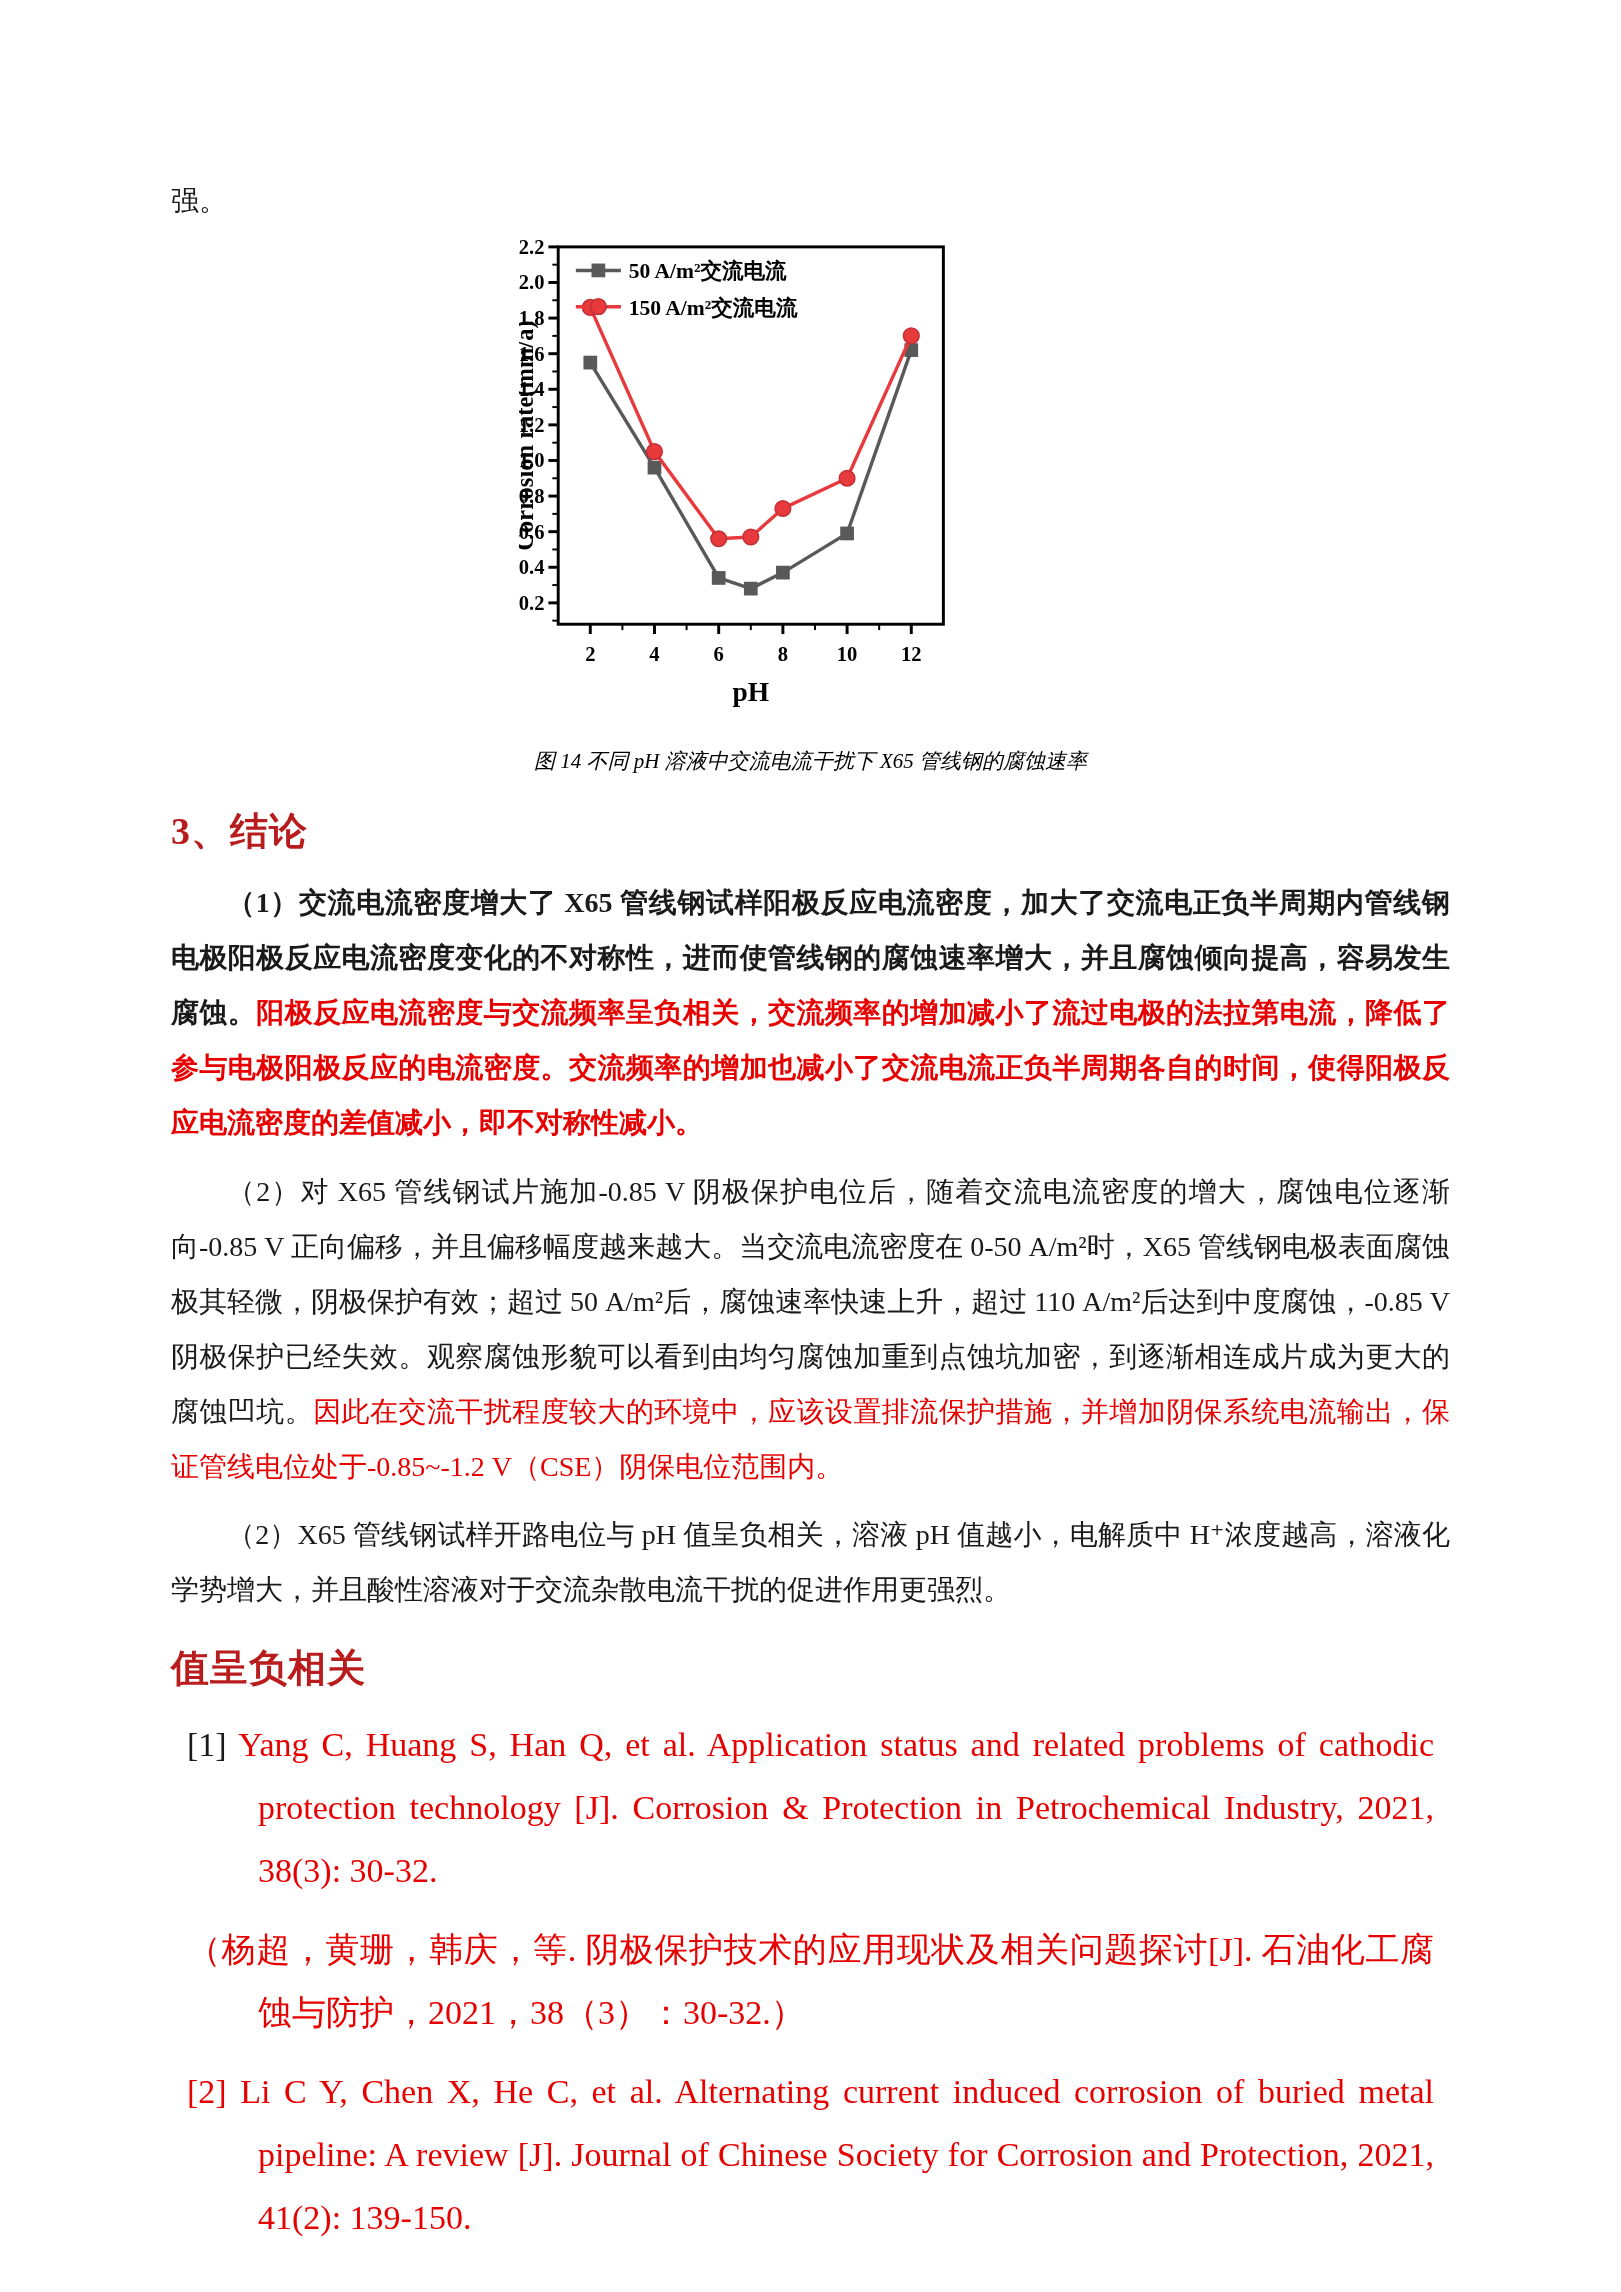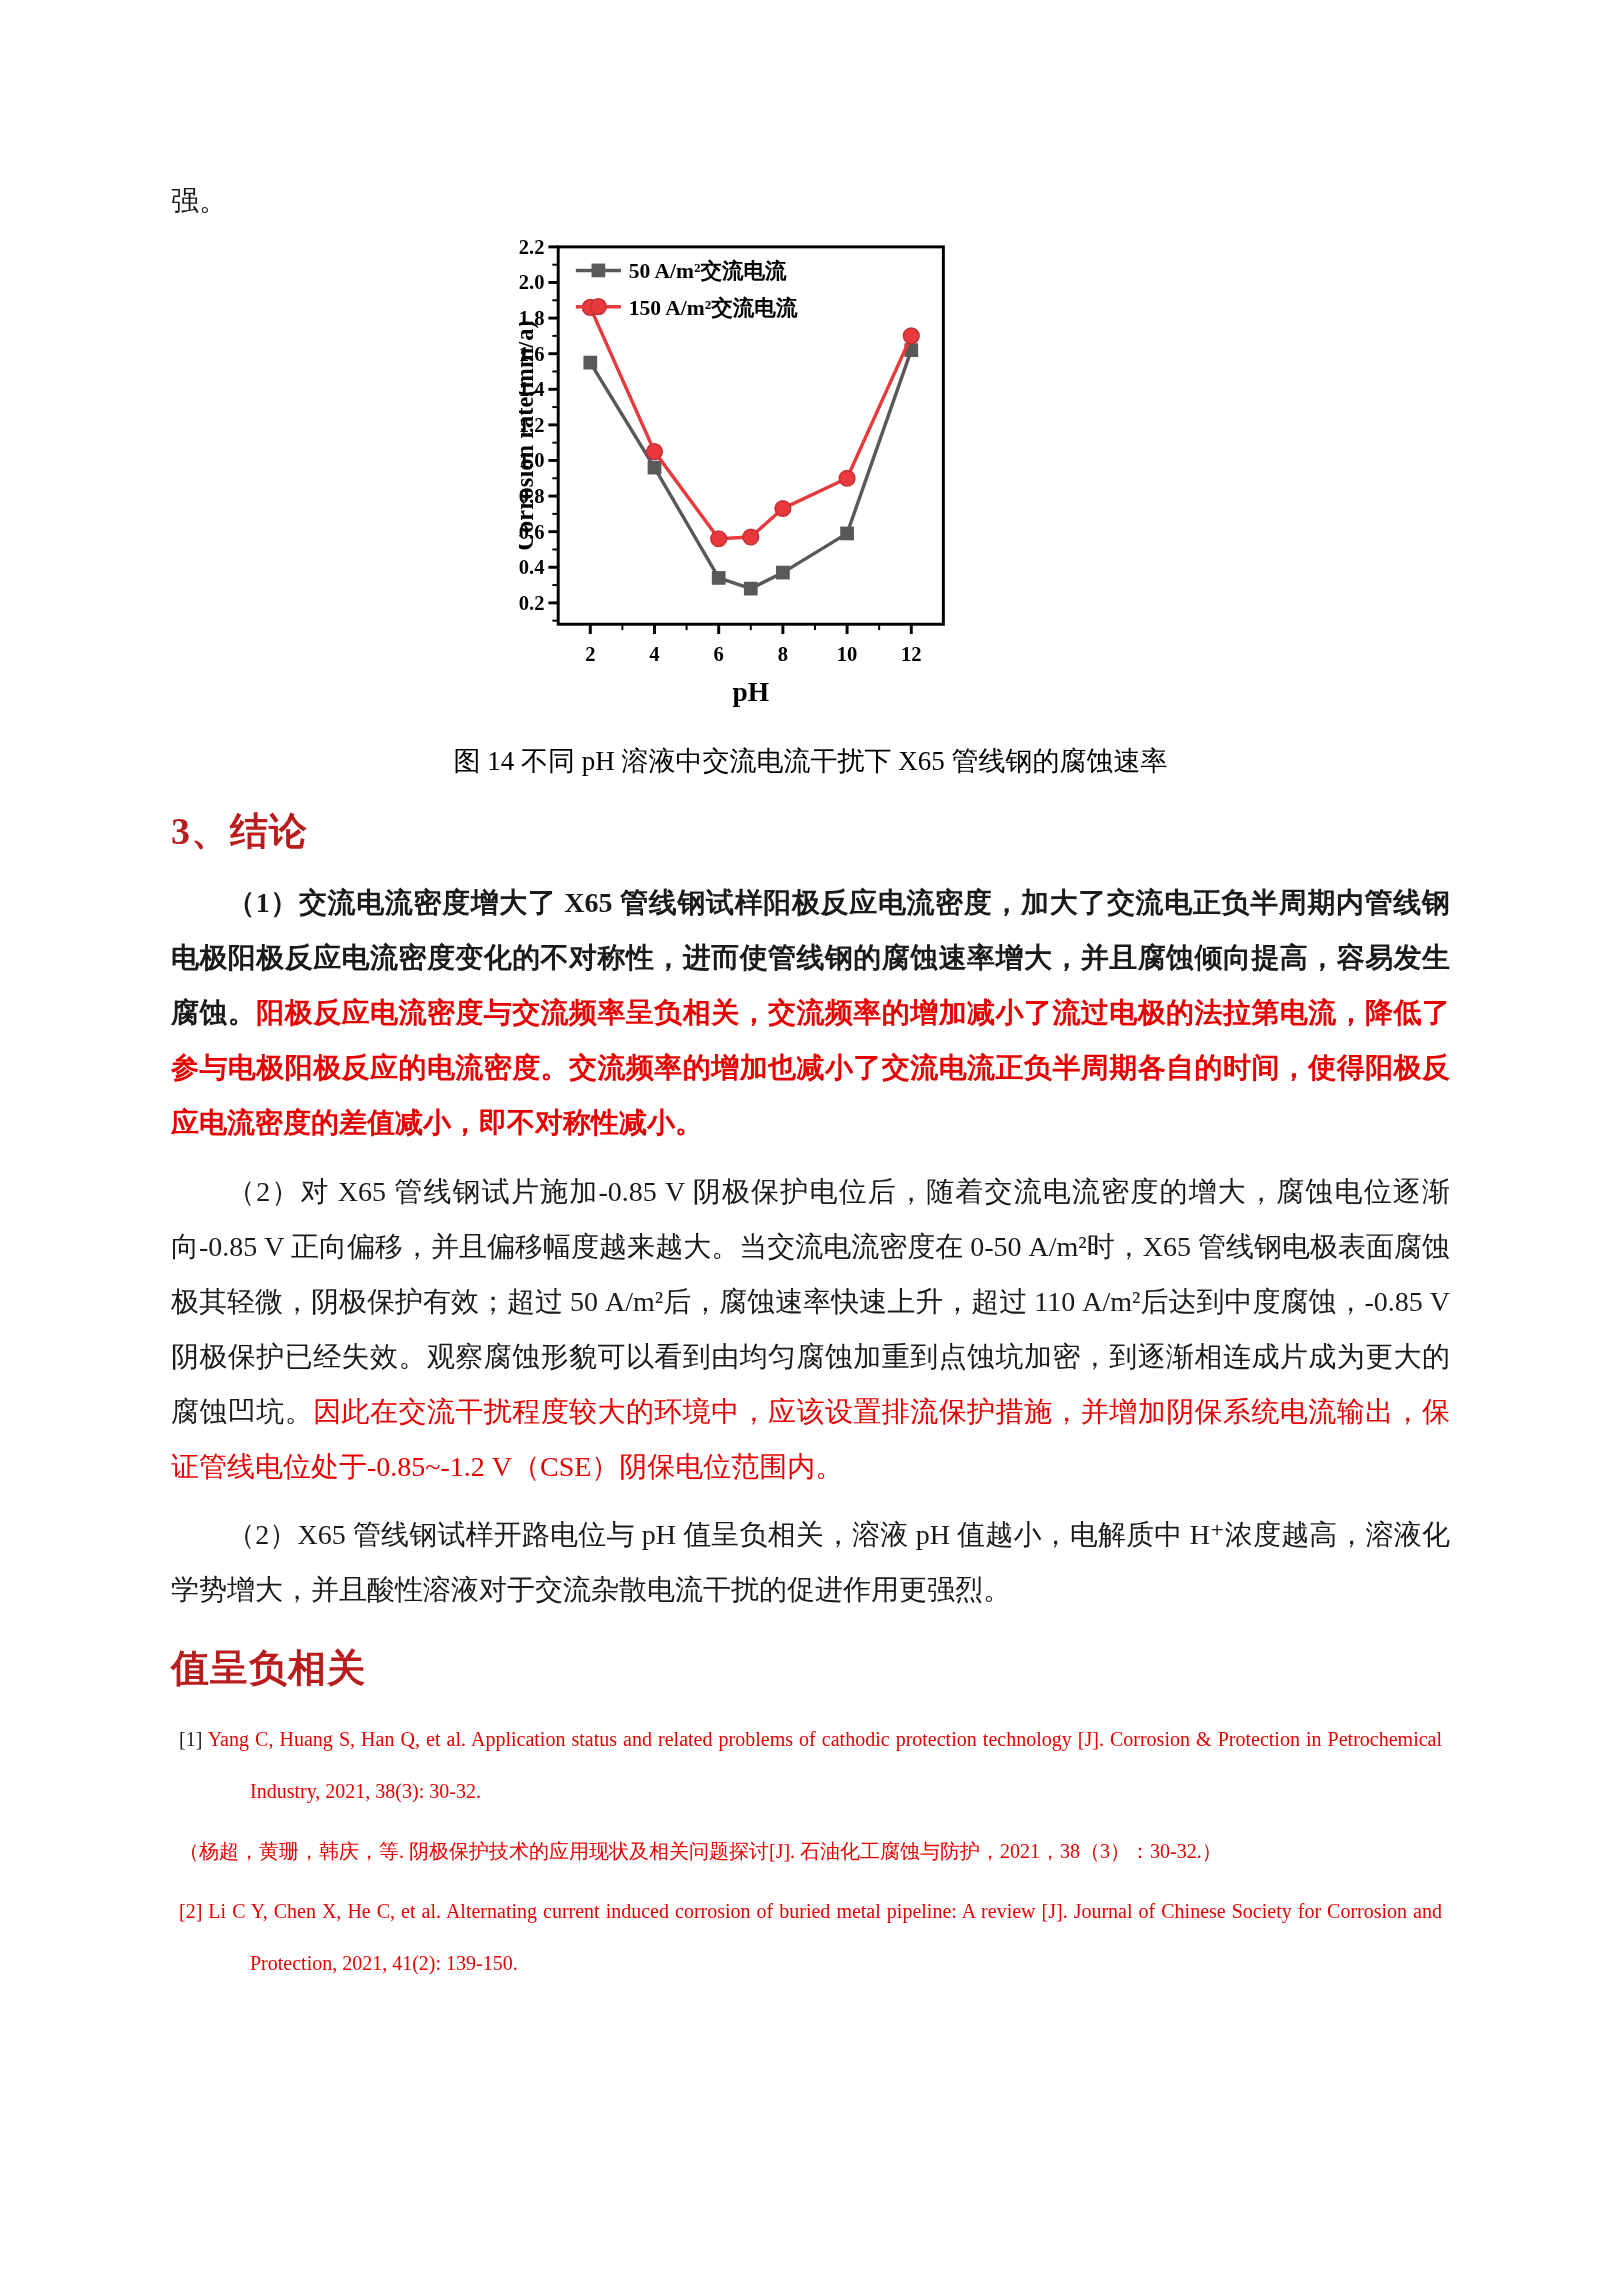--- a/index.html
+++ b/index.html
@@ -16,22 +16,22 @@
   .top-text{
     margin:0;padding-top:178px;
     font-size:28px;line-height:45px;
   }
   .chart-figure{
     margin:11.8px 0 0 348px;
     width:443px;height:505px;
   }
   .caption-zh{
     margin:2px 0 4px;
-    font-size:27px;line-height:39px;
-    text-align:center;color:#000;
+    font-size:21px;line-height:39px;
+    text-align:center;color:#000;font-style:italic;
   }
   .caption-en{
     margin:7.8px 0 0;
     font-size:26.5px;line-height:39px;
     text-align:center;color:#000;
   }
   .section-heading{
     margin:25.5px 0 0;
     font-size:38px;line-height:51px;
     font-weight:700;color:#b91c1c;
@@ -40,22 +40,22 @@
   .paras{margin-top:17.6px;}
   .body-para{
     margin:13.7px 0 0;
     font-size:28px;line-height:55px;
     text-align:justify;
     text-indent:2em;
   }
   .body-para:first-child{margin-top:0;font-weight:bold;}
   .refs{margin-top:19.6px;}
   .ref{
-    margin:8px;
-    font-size:20px;line-height:52px;
+    margin:16px;
+    font-size:34px;line-height:63px;
     text-align:justify;
     padding-left:71px;text-indent:-71px;
   }
   .seg-black{color:#1a1a1a;}
   .seg-red{color:#e60000;}
   text{font-family:"Liberation Serif","DejaVu Serif",serif;}
 </style>
 </head>
 <body>
 

